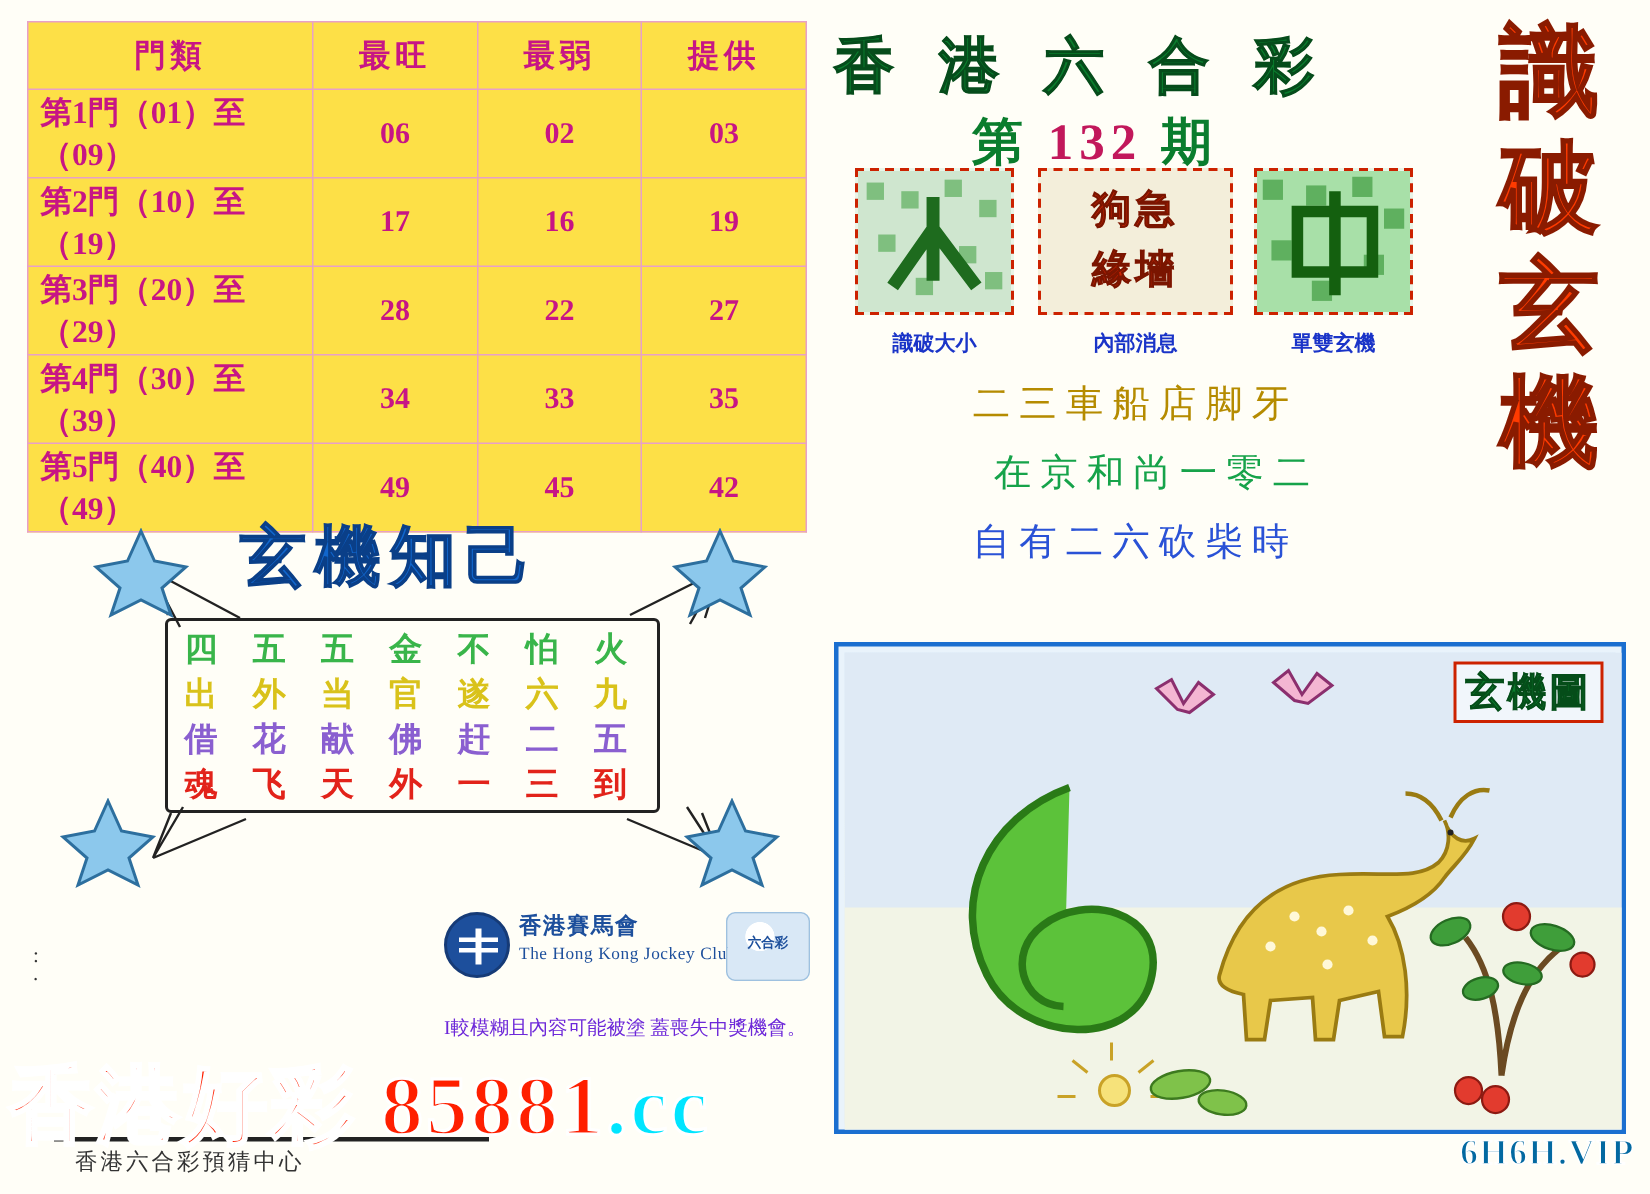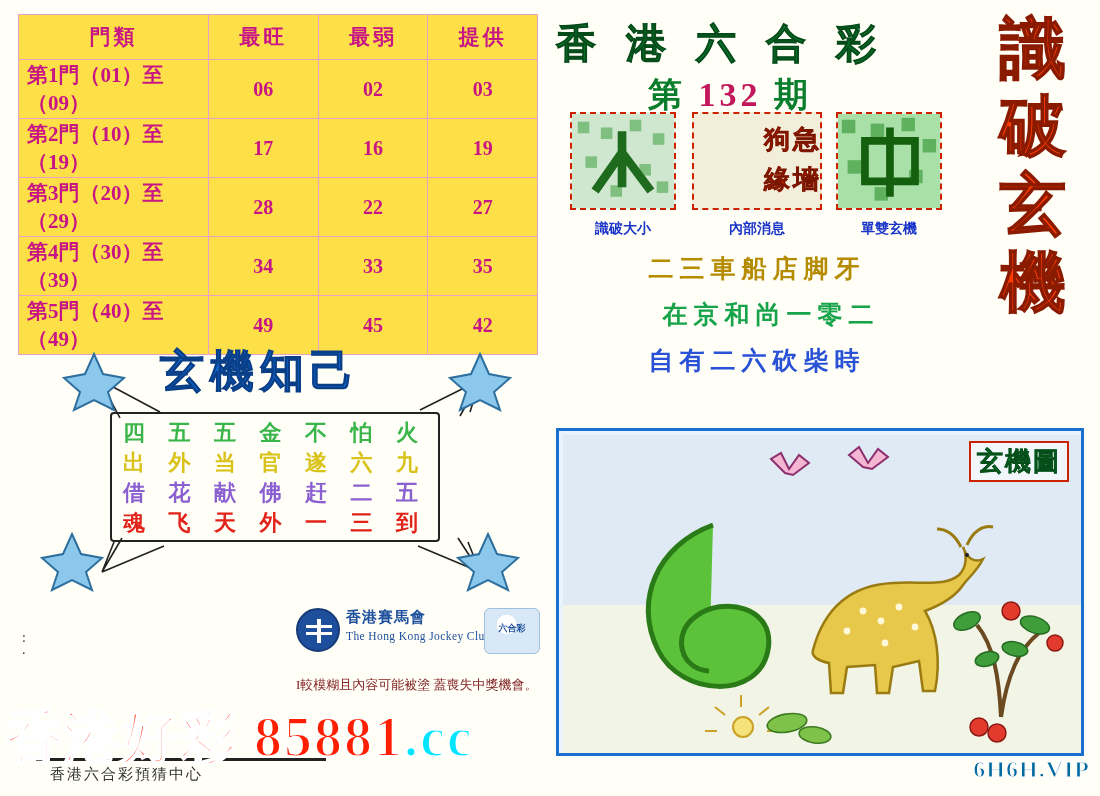--- a/index.html
+++ b/index.html
@@ -143,21 +143,20 @@
     font-size: 14px;
     color: #1a34c8;
     font-weight: bold;
   }
   .tile-mid {
     position: absolute;
     width: 130px; height: 98px;
     border: 2px dashed #cc2200;
     background: #f3eeda;
     overflow: hidden;
-    padding-left: 36px;
   }
   .tile-mid .t1, .tile-mid .t2 {
     position: absolute; width: 100%;
     text-align: center; font-weight: bold;
     font-size: 26px;
     color: #cc2200;
     -webkit-text-stroke: 0.6px #7a1500;
     letter-spacing: 3px;
   }
   .tile-mid .t1 { top: 8px; }
@@ -166,21 +165,21 @@
     position: absolute; width: 132px; text-align: center;
     font-size: 14px; color: #1a34c8; font-weight: bold;
   }
 
   
   .verse {
     position: absolute;
     width: 370px;
     text-align: center;
     font-size: 25px;
-    font-weight: bold;
+    font-weight: normal;
     letter-spacing: 6px;
     white-space: nowrap;
   }
 
   
   .pic {
     position: absolute; left: 556px; top: 428px;
     width: 528px; height: 328px;
     border: 3px solid #1b6fd0;
     background: #e9f3fb;
@@ -220,21 +219,21 @@
     background: radial-gradient(circle at 40% 35%, #fff 0 22%, #d9e8f6 23% 100%);
     border-radius: 6px;
     border: 1px solid #9ec1e0;
     font-size: 9px; color: #1d4f9c; text-align: center;
     padding-top: 14px; font-weight: bold; line-height: 10px;
   }
 
   .disclaimer {
     position: absolute; left: 296px; top: 676px;
     width: 250px;
-    font-size: 13px; color: #7f1d1d; line-height: 18px;
+    font-size: 13px; color: #6d28d9; line-height: 18px;
   }
   .atv {
     position: absolute; left: 440px; top: 676px; width: 110px; height: 80px;
   }
   .atv .ring { position:absolute; left:24px; top:0; width:54px; height:36px; border-radius:50%;
     border:7px solid #e23b2e; border-right-color:#2f6fd0; border-bottom-color:#f0c419; transform: rotate(-18deg);}
   .atv .txt { position:absolute; left:14px; top:40px; font-size:30px; font-weight:bold; color:#e2231a; letter-spacing:1px;
     -webkit-text-stroke:0.5px #7a1000;}
 
   .bottomline {

